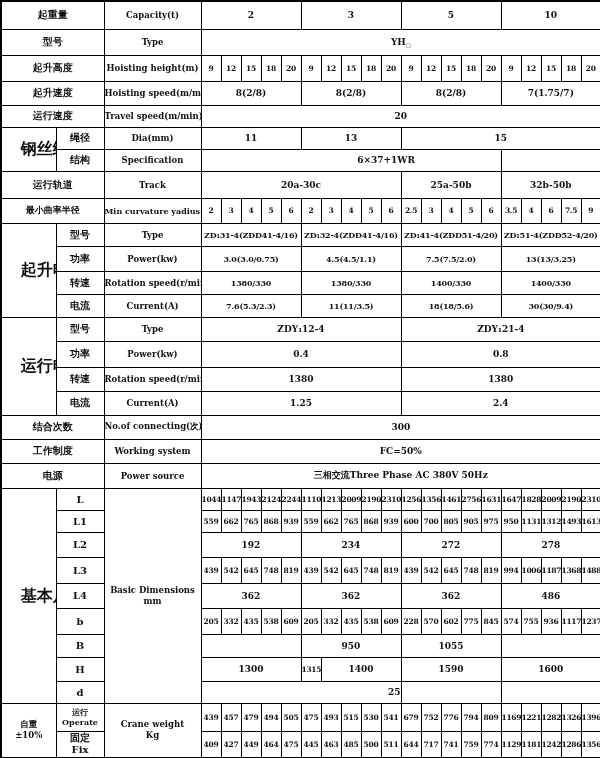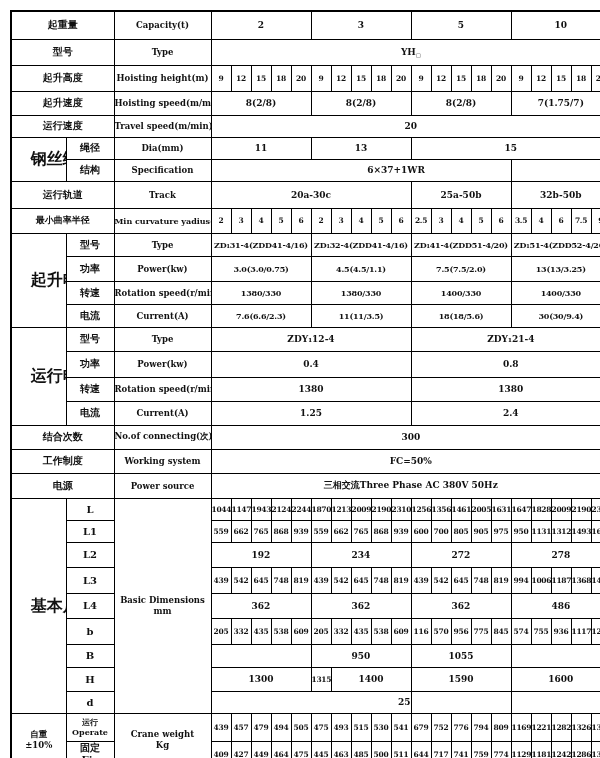--- a/index.html
+++ b/index.html
@@ -1,16 +1,16 @@
 <!DOCTYPE html>
 <html><head>
 <meta charset="utf-8">
 <style>
   html,body{margin:0;padding:0;background:#fff;}
-  .sheet{width:600px;height:758px;background:#fff;box-sizing:border-box;padding:10px;}
+  .sheet{width:600px;height:758px;background:#fff;box-sizing:border-box;padding:0;}
   table{border-collapse:collapse;table-layout:fixed;width:598px;height:754px;
         font-family:"DejaVu Serif","DejaVu Sans","Liberation Serif",serif;
         font-weight:bold;color:#111;border:2px solid #000;}
   td{border:1px solid #000;text-align:center;vertical-align:middle;padding:0;overflow:hidden;white-space:nowrap;}
   .zh{font-size:10px;}
   .en{font-size:8.5px;margin-left:14px;}
   .v{font-size:9px;}
   .sm{font-size:7.5px;letter-spacing:-0.3px;}
   .xs{font-size:8px;letter-spacing:-0.2px;text-align:center;}
   .vert{display:inline-block;width:1em;word-break:break-all;line-height:1.45;font-size:16px;text-align:right;}
@@ -161,21 +161,21 @@
   <td class="en">Rotation speed(r/min)</td>
   <td colspan="5" class="v xs">1380/330</td>
   <td colspan="5" class="v xs">1380/330</td>
   <td colspan="5" class="v xs">1400/330</td>
   <td colspan="5" class="v xs">1400/330</td>
 </tr>
 
 <tr style="height:23px">
   <td class="zh">电流</td>
   <td class="en">Current(A)</td>
-  <td colspan="5" class="v xs">7.6(6.6/2.3)</td>
+  <td colspan="5" class="v xs">7.6(5.3/2.3)</td>
   <td colspan="5" class="v xs">11(11/3.5)</td>
   <td colspan="5" class="v xs">18(18/5.6)</td>
   <td colspan="5" class="v xs">30(30/9.4)</td>
 </tr>
 
 <tr style="height:24px">
   <td rowspan="4"><span class="vert">运行电机</span></td>
   <td class="zh">型号</td>
   <td class="en">Type</td>
   <td colspan="10" class="v">ZDY₁12-4</td>
@@ -226,29 +226,29 @@
   <td class="zh">L</td>
   <td rowspan="9" class="en stack">
             <span>Basic Dimensions</span>
             <span>mm</span>
           </td>
   <td class="v sm">1044</td>
           <td class="v sm">1147</td>
           <td class="v sm">1943</td>
           <td class="v sm">2124</td>
           <td class="v sm">2244</td>
-  <td class="v sm">1870</td>
+  <td class="v sm">1110</td>
           <td class="v sm">1213</td>
           <td class="v sm">2009</td>
           <td class="v sm">2190</td>
           <td class="v sm">2310</td>
   <td class="v sm">1256</td>
           <td class="v sm">1356</td>
           <td class="v sm">1461</td>
-          <td class="v sm">2005</td>
+          <td class="v sm">2756</td>
           <td class="v sm">1631</td>
   <td class="v sm">1647</td>
           <td class="v sm">1828</td>
           <td class="v sm">2009</td>
           <td class="v sm">2190</td>
           <td class="v sm">2310</td>
 </tr>
 
 <tr style="height:22px">
   <td class="zh">L1</td>
@@ -319,23 +319,23 @@
   <td class="v sm">205</td>
           <td class="v sm">332</td>
           <td class="v sm">435</td>
           <td class="v sm">538</td>
           <td class="v sm">609</td>
   <td class="v sm">205</td>
           <td class="v sm">332</td>
           <td class="v sm">435</td>
           <td class="v sm">538</td>
           <td class="v sm">609</td>
-  <td class="v sm">116</td>
+  <td class="v sm">228</td>
           <td class="v sm">570</td>
-          <td class="v sm">956</td>
+          <td class="v sm">602</td>
           <td class="v sm">775</td>
           <td class="v sm">845</td>
   <td class="v sm">574</td>
           <td class="v sm">755</td>
           <td class="v sm">936</td>
           <td class="v sm">1117</td>
           <td class="v sm">1237</td>
 </tr>
 
 <tr style="height:23px">

